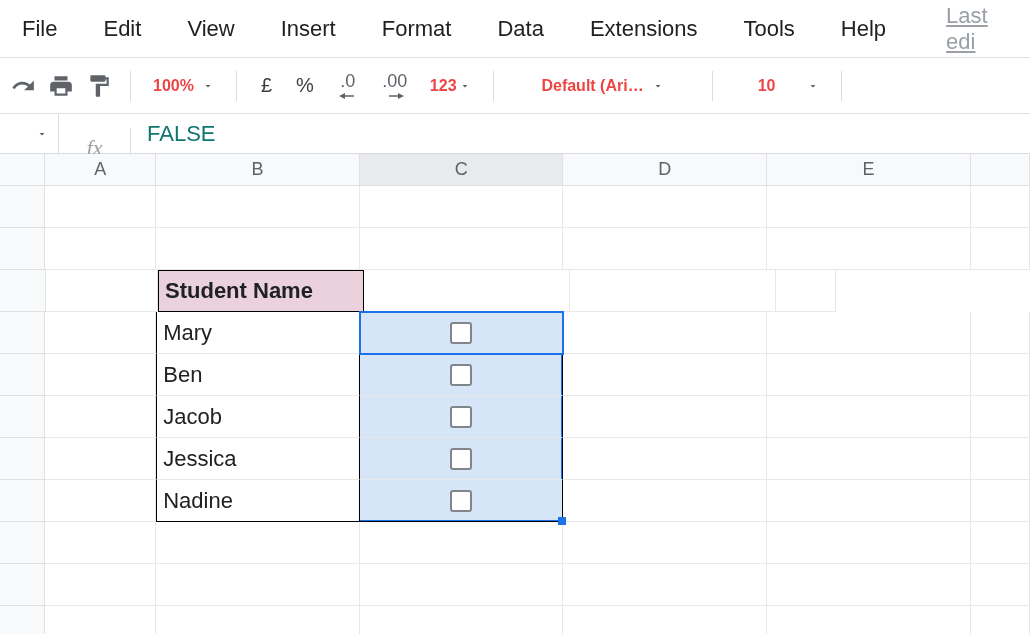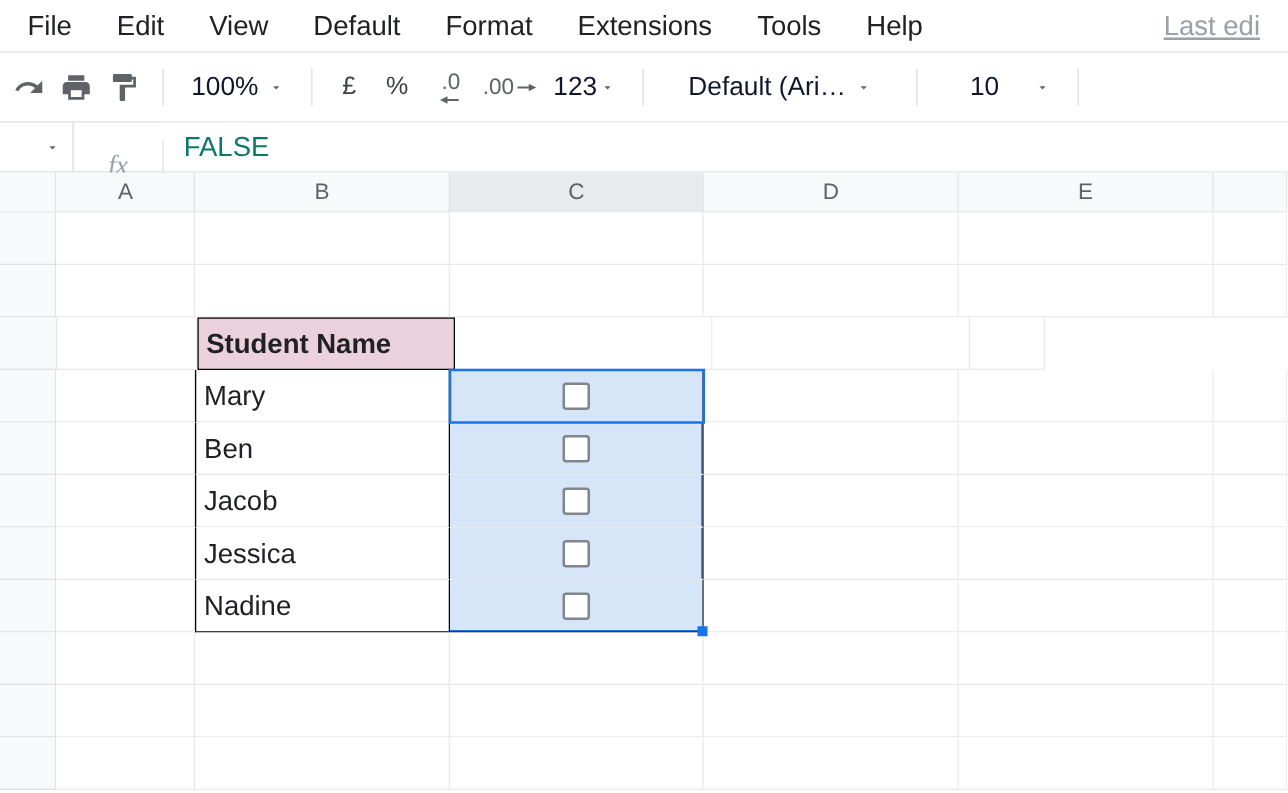--- a/index.html
+++ b/index.html
@@ -11,24 +11,24 @@
     width: 1030px;
     height: 634px;
     overflow: hidden;
     user-select: none;
   }
 
   
   .menubar {
     display: flex;
     align-items: center;
-    height: 42px;
+    height: 58px;
     padding: 0 6px;
     border-bottom: 1px solid #e0e0e0;
-    gap: 4px;
+    gap: 14px;
   }
   .menu-item {
     font-size: 22px;
     padding: 6px 16px;
     border-radius: 4px;
     cursor: pointer;
     color: #202124;
   }
   .menu-item.disabled { color: #9aa0a6; text-decoration: underline; cursor: default; }
 
@@ -58,22 +58,23 @@
     margin: 0 10px;
   }
   .tb-combo {
     display: flex;
     align-items: center;
     gap: 8px;
     padding: 0 8px;
     height: 34px;
     border-radius: 4px;
     cursor: pointer;
-    font-size: 21px;
-    color: #0f172a;
+    font-size: 16px;
+    color: #ef4444;
+    font-weight: bold;
   }
   .tb-combo .caret { color: #5f6368; }
   .tb-text {
     font-size: 20px;
     color: #3c4043;
     padding: 0 10px;
     display:flex;
     align-items:center;
     height:34px;
     cursor:pointer;
@@ -223,22 +224,23 @@
 
   svg { display:block; }
 </style>
 </head>
 <body>
 
 <div class="menubar">
   <div class="menu-item">File</div>
   <div class="menu-item">Edit</div>
   <div class="menu-item">View</div>
-  <div class="menu-item">Default</div>
+  <div class="menu-item">Insert</div>
   <div class="menu-item">Format</div>
+  <div class="menu-item">Data</div>
   <div class="menu-item">Extensions</div>
   <div class="menu-item">Tools</div>
   <div class="menu-item">Help</div>
   <div style="flex:1"></div>
   <div class="menu-item disabled">Last edi</div>
 </div>
 
 <div class="toolbar">
   <div class="tb-btn">
     <svg width="26" height="26" viewBox="0 0 24 24">
@@ -269,21 +271,21 @@
 
   <div class="tb-text">£</div>
   <div class="tb-text">%</div>
 
   <div class="tb-btn" style="flex-direction:column;min-width:40px;">
     <span style="font-size:18px;color:#5f6368;">.0</span>
     <svg width="18" height="8" viewBox="0 0 24 8">
         <path fill="#5f6368" d="M20 3H8V0L0 4l8 4V5h12z"></path>
       </svg>
   </div>
-  <div class="tb-btn" style="min-width:46px;">
+  <div class="tb-btn" style="flex-direction:column;min-width:46px;">
     <span style="font-size:18px;color:#5f6368;">.00</span>
     <svg width="18" height="8" viewBox="0 0 24 8">
         <path fill="#5f6368" d="M4 3h12V0l8 4-8 4V5H4z"></path>
       </svg>
   </div>
 
   <div class="tb-combo" style="gap:2px;">
     <span>123</span>
     <span class="caret">
       <svg width="12" height="12" viewBox="0 0 24 24">

